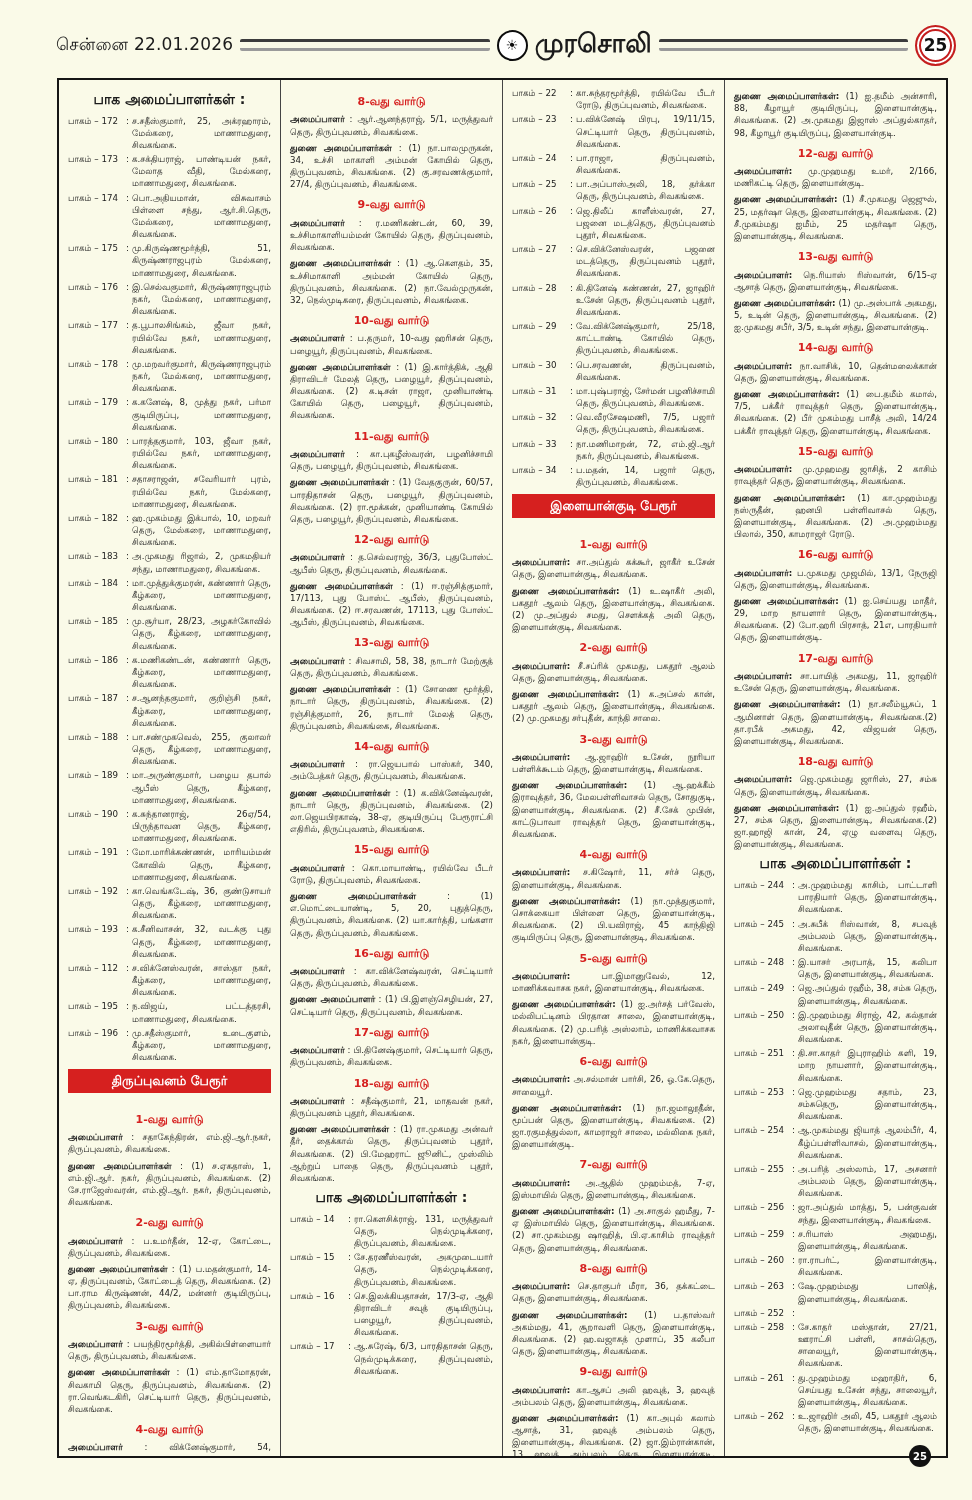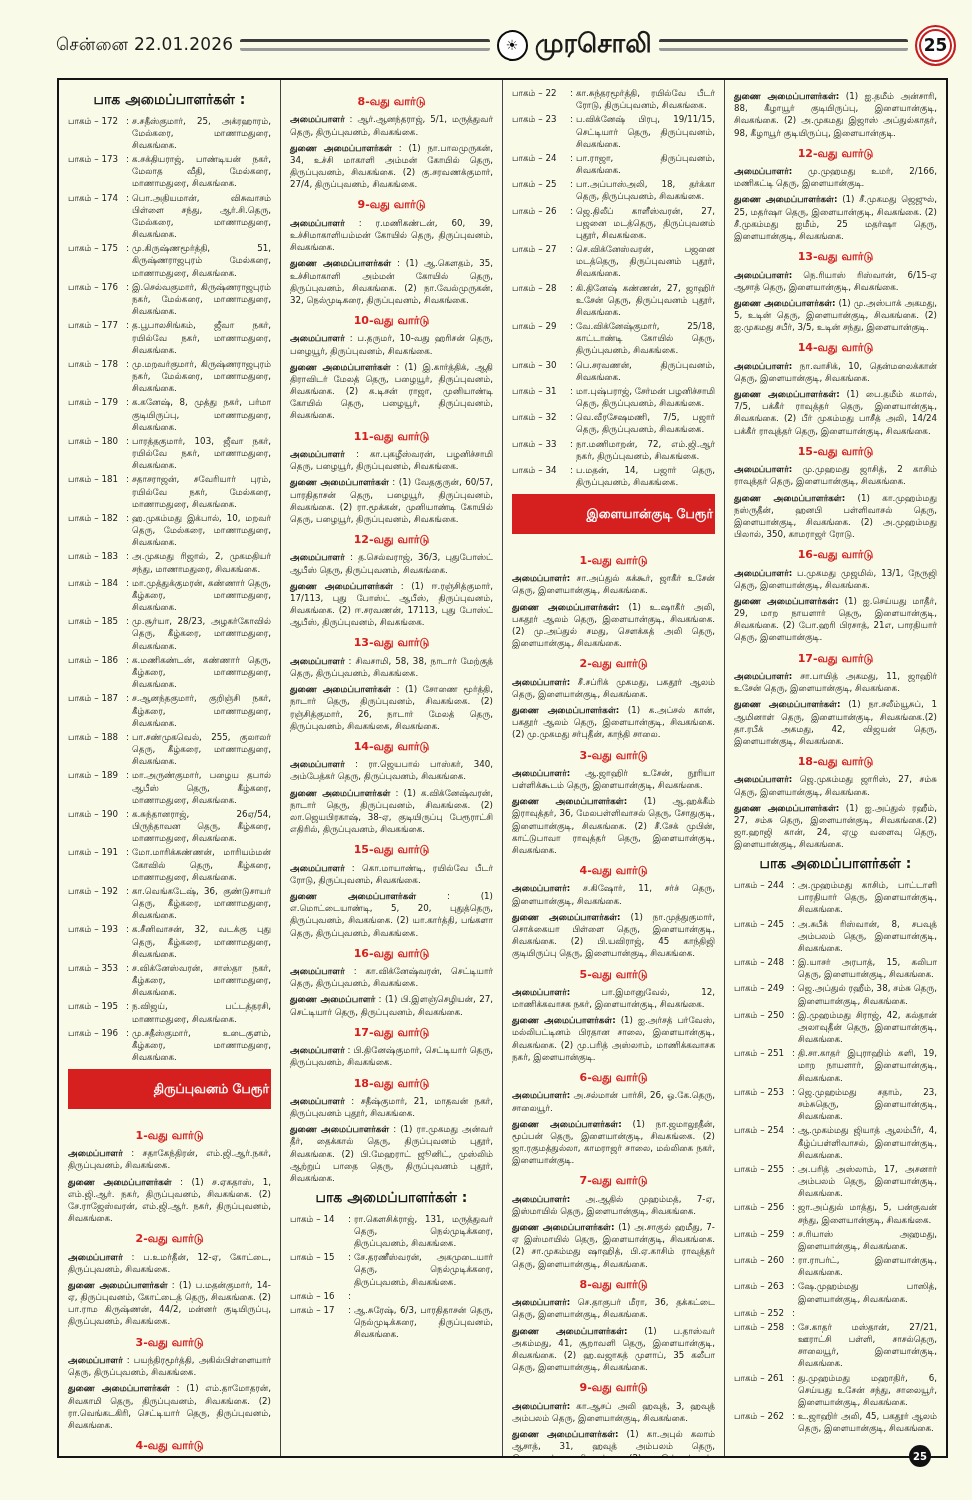--- a/index.html
+++ b/index.html
@@ -12,22 +12,22 @@
         display:flex;align-items:center;justify-content:center;font-size:14px;color:#0c0c0c;flex:0 0 auto;}
   .mast{font-weight:bold;font-size:26px;white-space:nowrap;}
   .pagenum{width:37px;height:37px;border-radius:50%;background:#fff;border:2px solid #c41d1d;
            box-shadow:inset 0 0 0 2px #fff,inset 0 0 0 4px #c41d1d;
            display:flex;align-items:center;justify-content:center;font-weight:bold;font-size:17px;color:#111;flex:0 0 auto;}
   .box{position:absolute;top:78px;left:57px;right:24px;bottom:42px;border:2px solid #151515;background:#fafae8;}
   .columns{display:flex;height:100%;}
   .col{flex:1;padding:7px 9px;border-right:1px solid #444;overflow:hidden;font-size:8.7px;line-height:1.4;}
   .col:last-child{border-right:none;}
   .sec{text-align:center;font-weight:bold;font-size:14px;margin:3px 0 5px;}
-  .banner{background:#d6201f;color:#fff;text-align:right;font-weight:bold;font-size:12.5px;
-          padding:11px 2px;margin:6px 0 19px;}
+  .banner{background:#d6201f;color:#fff;text-align:center;font-weight:bold;font-size:12.5px;
+          padding:3px 2px;margin:6px 0 19px;}
   .ward{color:#d6201f;text-align:center;font-weight:bold;font-size:11px;margin:7px 0 4px;}
   .part{display:flex;margin:0 0 2px;}
   .pno{flex:0 0 55px;white-space:nowrap;}
   .pcolon{flex:0 0 9px;text-align:center;}
   .ptxt{flex:1;text-align:justify;}
   .para{margin:3px 0 4px;text-align:justify;}
   .para b{font-weight:bold;}
   .corner{position:absolute;right:15px;bottom:-11px;width:22px;height:22px;border-radius:50%;background:#111;
           color:#fff;display:flex;align-items:center;justify-content:center;font-size:10px;font-weight:bold;}
 </style>
@@ -151,21 +151,21 @@
           <span class="pno">பாகம் – 192</span>
           <span class="pcolon">:</span>
           <span class="ptxt">கா.வெங்கடேஷ், 36, குண்டுசாயர் தெரு, கீழ்கரை, மாணாமதுரை, சிவகங்கை.</span>
         </div>
         <div class="part">
           <span class="pno">பாகம் – 193</span>
           <span class="pcolon">:</span>
           <span class="ptxt">க.சீனிவாசன், 32, வடக்கு புது தெரு, கீழ்கரை, மாணாமதுரை, சிவகங்கை.</span>
         </div>
         <div class="part">
-          <span class="pno">பாகம் – 353</span>
+          <span class="pno">பாகம் – 112</span>
           <span class="pcolon">:</span>
           <span class="ptxt">ச.விக்னேஸ்வரன், சாஸ்தா நகர், கீழ்கரை, மாணாமதுரை, சிவகங்கை.</span>
         </div>
         <div class="part">
           <span class="pno">பாகம் – 195</span>
           <span class="pcolon">:</span>
           <span class="ptxt">ந.விஜய், பட்டத்தரசி, மாணாமதுரை, சிவகங்கை.</span>
         </div>
         <div class="part">
           <span class="pno">பாகம் – 196</span>
@@ -226,20 +226,21 @@
           <span class="ptxt">ரா.கௌசிக்ராஜ், 131, மருத்துவர் தெரு, நெல்முடிக்கரை, திருப்புவனம், சிவகங்கை.</span>
         </div>
         <div class="part">
           <span class="pno">பாகம் – 15</span>
           <span class="pcolon">:</span>
           <span class="ptxt">சே.தரணீஸ்வரன், அகமுடையார் தெரு, நெல்முடிக்கரை, திருப்புவனம், சிவகங்கை.</span>
         </div>
         <div class="part">
           <span class="pno">பாகம் – 16</span>
           <span class="pcolon">:</span>
+          <span class="ptxt">செ.இலக்கியதாசன், 17/3-ஏ, ஆதி திராவிடர் சவுத் குடியிருப்பு, பழையூர், திருப்புவனம், சிவகங்கை.</span>
         </div>
         <div class="part">
           <span class="pno">பாகம் – 17</span>
           <span class="pcolon">:</span>
           <span class="ptxt">ஆ.சுரேஷ், 6/3, பாரதிதாசன் தெரு, நெல்முடிக்கரை, திருப்புவனம், சிவகங்கை.</span>
         </div>
       </div>
       <div class="col">
         <div class="part">
           <span class="pno">பாகம் – 22</span>

